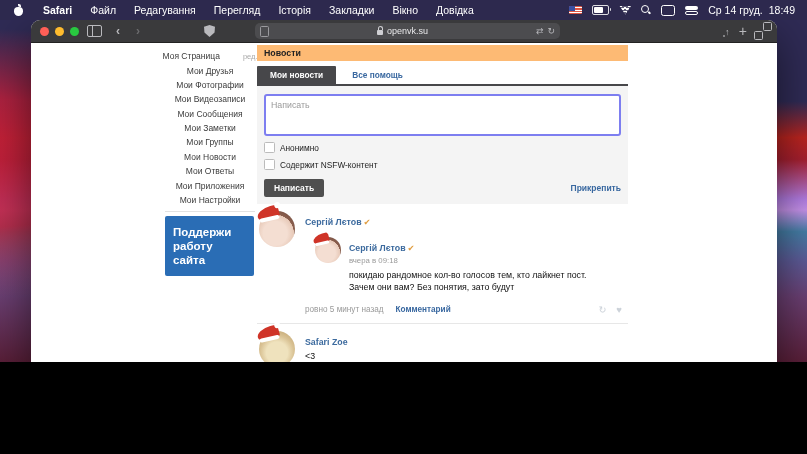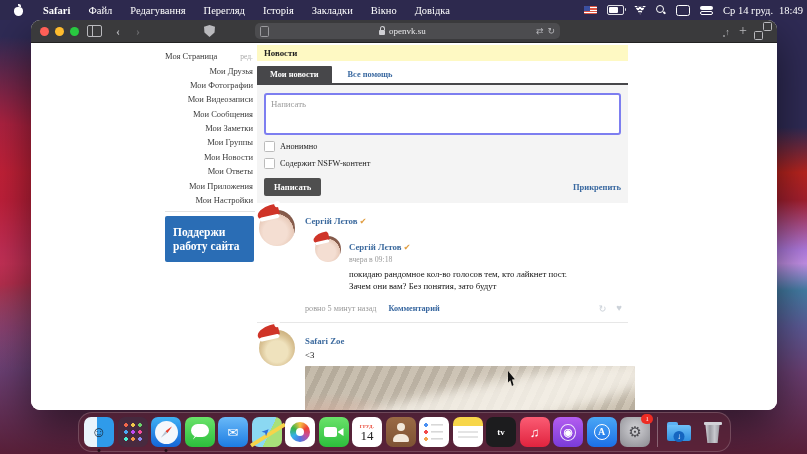--- a/index.html
+++ b/index.html
@@ -1,34 +1,34 @@
 <!DOCTYPE html>
 <html><head>
 <meta charset="utf-8">
 <style>
   html,body{margin:0;padding:0;background:#000;}
-  .screen{position:relative;width:807px;height:454px;overflow:hidden;
-    font-family:Liberation Serif, serif;
+  .screen{position:relative;width:807px;height:362px;overflow:hidden;
+    font-family:Liberation Sans, sans-serif;
     -webkit-font-smoothing:antialiased;}
   
   .wallpaper{position:absolute;inset:0;
     background:
       radial-gradient(90% 60% at -5% 45%, rgba(196,32,60,.85) 0 30%, rgba(196,32,60,0) 62%),
       linear-gradient(180deg,#2f2b55 0%,#2f2b55 28%,#b9241f 38%,#a41f2e 44%,#b07be0 55%,#c490e8 58%,#447da5 64%,#5c5a96 72%,#6a3f72 82%,#591f38 100%);}
   
   .menubar{position:absolute;left:0;top:0;right:0;height:20px;background:rgba(45,41,78,.97);
     display:flex;align-items:center;color:#fff;font-size:10.5px;z-index:40;}
   .mb-left{display:flex;align-items:center;gap:0;}
   .apple{width:10px;height:11px;margin:0 10px 0 14px;position:relative;}
   .apple::before{content:"";position:absolute;left:0;top:2px;width:9px;height:9px;background:#fff;
     border-radius:45% 45% 50% 50%;}
   .apple::after{content:"";position:absolute;left:4px;top:-1px;width:3px;height:3px;background:#fff;border-radius:0 70% 0 70%;}
   .mb-item{padding:2px 9px;white-space:nowrap;}
   .mb-item.first{font-weight:bold;}
-  .mb-right{margin-left:auto;display:flex;align-items:center;gap:10px;padding-right:4px;}
+  .mb-right{margin-left:auto;display:flex;align-items:center;gap:10px;padding-right:12px;}
   .flag{width:13px;height:8px;border-radius:1px;overflow:hidden;position:relative;
     background:repeating-linear-gradient(180deg,#d54 0 1.2px,#fff 1.2px 2.4px);}
   .flag::before{content:"";position:absolute;left:0;top:0;width:6px;height:4.5px;background:#3a4fa0;}
   .battery{width:15px;height:7.5px;border:1px solid rgba(255,255,255,.85);border-radius:2px;position:relative;}
   .battery::before{content:"";position:absolute;left:.5px;top:.5px;bottom:.5px;width:9px;background:#fff;border-radius:1px;}
   .battery::after{content:"";position:absolute;right:-3px;top:1.5px;width:1.5px;height:3px;background:rgba(255,255,255,.85);border-radius:0 1px 1px 0;}
   .wifi{width:12px;height:9px;clip-path:polygon(50% 100%,0 0,100% 0);
     background:radial-gradient(circle at 50% 100%, #fff 0 1.4px, rgba(255,255,255,.25) 1.4px 2.6px, #fff 2.6px 4.2px, rgba(255,255,255,.25) 4.2px 5.6px, #fff 5.6px 7.6px, rgba(255,255,255,.25) 7.6px 9px, #fff 9px);}
   .search-glyph{width:10px;height:10px;position:relative;}
   .search-glyph::before{content:"";position:absolute;left:0;top:0;width:6px;height:6px;border:1.4px solid #fff;border-radius:50%;}
@@ -77,32 +77,32 @@
   .site-nav{margin-left:auto;display:flex;align-items:center;gap:10px;}
   .nav-link{color:#fff;font-size:8.5px;font-weight:bold;white-space:nowrap;}
   .site-search{width:72px;height:13px;background:#fff;border-radius:2px;display:flex;align-items:center;gap:3px;padding:0 4px;margin-left:10px;}
   .ss-glyph{width:6px;height:6px;position:relative;flex:0 0 auto;}
   .ss-glyph::before{content:"";position:absolute;left:0;top:0;width:3.6px;height:3.6px;border:1px solid #8a8a8a;border-radius:50%;}
   .ss-glyph::after{content:"";position:absolute;left:4.4px;top:4.4px;width:2.2px;height:1px;background:#8a8a8a;transform:rotate(45deg);}
   .site-search input{border:none;outline:none;width:100%;font-size:7.5px;color:#333;padding:0;font-family:inherit;}
   .page{width:468px;margin-left:129px;display:flex;}
   
   .side{width:97px;flex:0 0 auto;padding:6px 2px 0 5px;box-sizing:border-box;}
-  .side-link{display:flex;justify-content:flex-end;align-items:center;font-size:8.5px;color:#3b3b3b;
+  .side-link{display:flex;justify-content:center;align-items:center;font-size:8.5px;color:#3b3b3b;
     padding:2.2px 2px;cursor:pointer;white-space:nowrap;}
   .side-edit{color:#a9a9a9;font-size:7.5px;margin-left:23px;}
   .side-div{border-top:1px solid #e2e2e2;margin:4px 0;}
   .votes-box{background:#f0f0f0;border-radius:2px;text-align:center;font-size:7.8px;color:#333;
     padding:7px 4px 6px;margin:6px 1px 6px 0;line-height:1.45;}
   .votes-link{color:#3968a0;display:block;margin-top:6px;}
   .donate{background:#2a6db5;border-radius:2px;color:#fff;text-align:left;padding:10px 8px 8px;margin-right:1px;}
   .donate-title{font-weight:bold;font-size:11.5px;line-height:1.2;}
   
   .main{flex:1;min-width:0;padding-top:2px;}
-  .feed-title{background:#fef9c3;font-size:8.8px;font-weight:bold;color:#222;padding:3px 7px;}
+  .feed-title{background:#fdba74;font-size:8.8px;font-weight:bold;color:#222;padding:3px 7px;}
   .tabs-row{display:flex;align-items:flex-end;gap:14px;border-bottom:2px solid #47474a;margin-top:5px;}
   .tab-active{background:#47474a;color:#fff;font-size:8.3px;font-weight:bold;padding:4px 13px;border-radius:1px 1px 0 0;}
   .tab-link{color:#3968a0;font-size:8.3px;font-weight:bold;padding:4px 2px;cursor:pointer;}
   .composer{background:#f4f4f4;padding:8px 7px 7px;}
   .composer textarea{display:block;width:100%;height:42px;box-sizing:border-box;resize:none;
     border:2px solid #7d7ef0;border-radius:3px;background:#fff;font-family:inherit;font-size:8.8px;color:#333;padding:4px 5px;outline:none;}
   .composer textarea::placeholder{color:#9a9a9a;}
   .cb-row{display:flex;align-items:center;gap:5px;margin-top:6px;font-size:8.3px;color:#222;}
   .cb{width:9px;height:9px;background:#fff;border:1px solid #bbb;border-radius:1.5px;flex:0 0 auto;}
   .composer-foot{display:flex;justify-content:space-between;align-items:center;margin-top:9px;}

